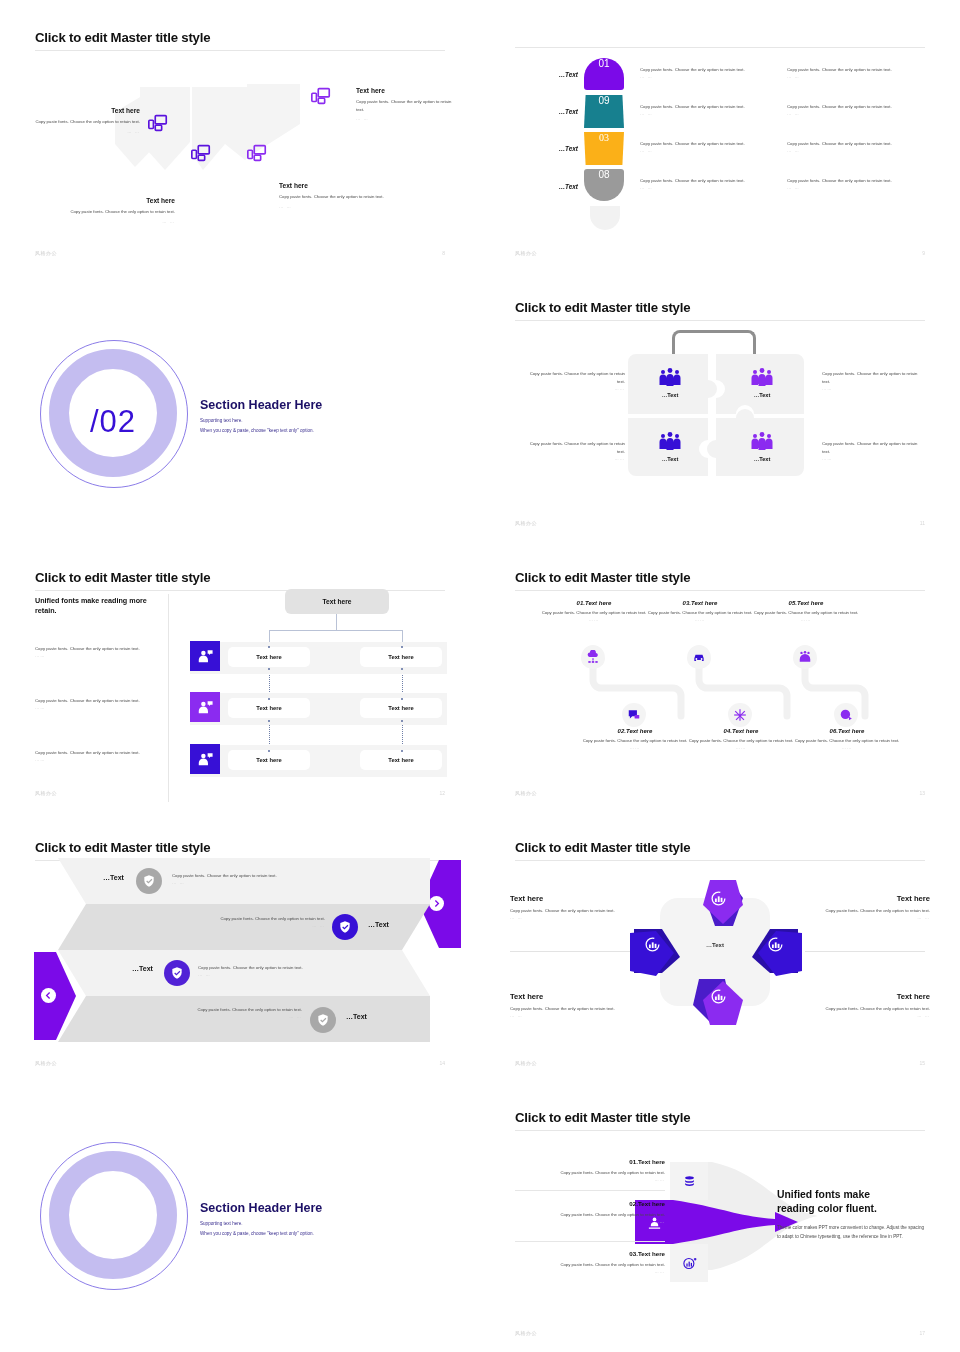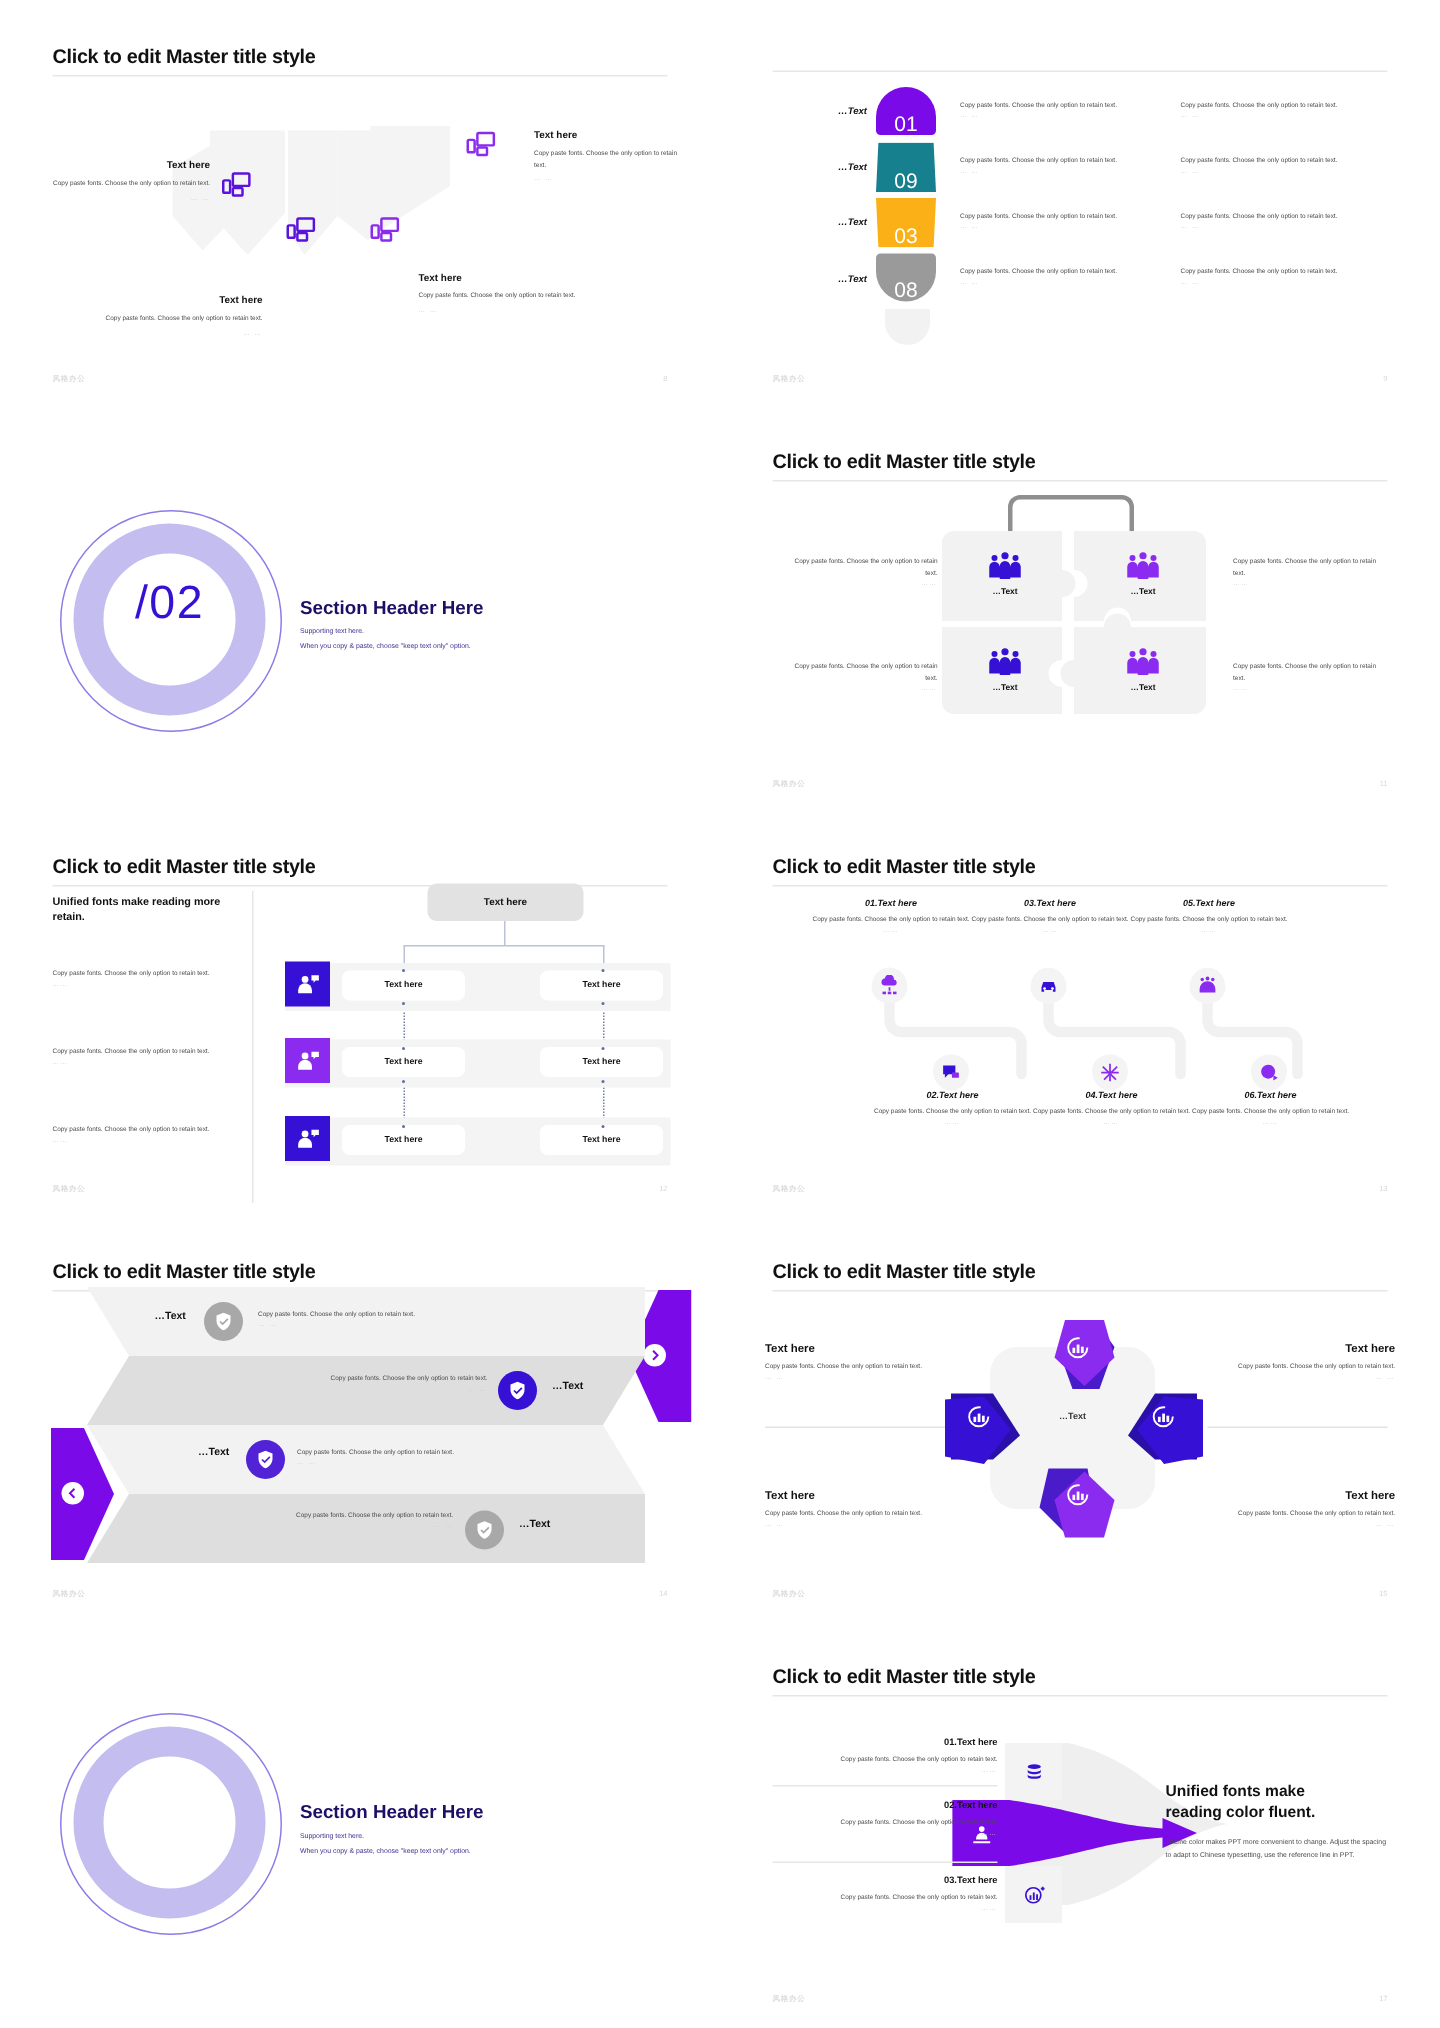--- a/index.html
+++ b/index.html
@@ -27,25 +27,25 @@
   }
   .pageno { position:absolute; right:35px; bottom:14px; font-size:5px; color:#d8d8d8; }
 
   .body-txt { font-size:4.3px; line-height:1.75; color:#4a4a4a; }
   .dots { font-size:4.3px; color:#c9c9c9; letter-spacing:1px; }
   .h-small { font-size:6.6px; font-weight:bold; color:#111; }
   .s1-icon { position:absolute; width:22px; height:22px; }
   .s1-tblock { position:absolute; }
 
   
-  .s2-tab { position:absolute; left:104px; width:40px; color:#fff; font-size:14px;
-            display:flex; align-items:flex-end; justify-content:center; }
+  .s2-tab { position:absolute; left:104px; width:40px; color:#fff; font-size:10px;
+            display:flex; align-items:flex-start; justify-content:center; }
   .s2-cap-top { border-radius:20px 20px 3px 3px; }
   .s2-trap { clip-path:polygon(4% 0,96% 0,100% 100%,0 100%); }
-  .s2-trap2 { clip-path:polygon(0 0,100% 0,96% 100%,4% 100%); }
+  .s2-trap2 { clip-path:polygon(0 0,100% 0,96% 100%,4% 100%);font-family:Liberation Serif, serif; }
   .s2-cap-bot { border-radius:3px 3px 20px 20px; }
   .s2-ghost { position:absolute; left:110px; width:30px; height:24px; background:#f2f2f2;
               border-radius:0 0 16px 16px; }
   .s2-lbl { position:absolute; left:40px; width:58px; text-align:right;
             font-size:6.4px; font-weight:bold; font-style:italic; color:#111; }
   .s2-col { position:absolute; width:125px; }
 
   
   .sec-ring { position:absolute; border-radius:50%; }
   .ring-outline { width:148px; height:148px; border:1px solid #8b7ce8; }
@@ -229,21 +229,21 @@
 
   <div class="s2-ghost" style="top:206px"></div>
 
   <div class="footer-logo">风格办公</div>
   <div class="pageno">9</div>
 </div>
 
 <div class="slide">
   <div class="sec-ring ring-outline" style="left:40px;top:70px"></div>
   <div class="sec-ring ring-thick" style="left:49px;top:79px"></div>
-  <div class="sec-num" style="left:49px;top:68px">/02</div>
+  <div class="sec-num" style="left:49px;top:88px">/02</div>
   <div class="sec-h" style="left:200px;top:128px">Section Header Here</div>
   <div class="sec-s" style="left:200px;top:147px">Supporting text here.</div>
   <div class="sec-s" style="left:200px;top:157px">When you copy &amp; paste, choose "keep text only" option.</div>
 </div>
 
 <div class="slide">
   <div class="title">Click to edit Master title style</div>
   <div class="title-rule"></div>
 
   <div class="pz-handle" style="left:192px;top:60px;width:84px;height:26px"></div>

